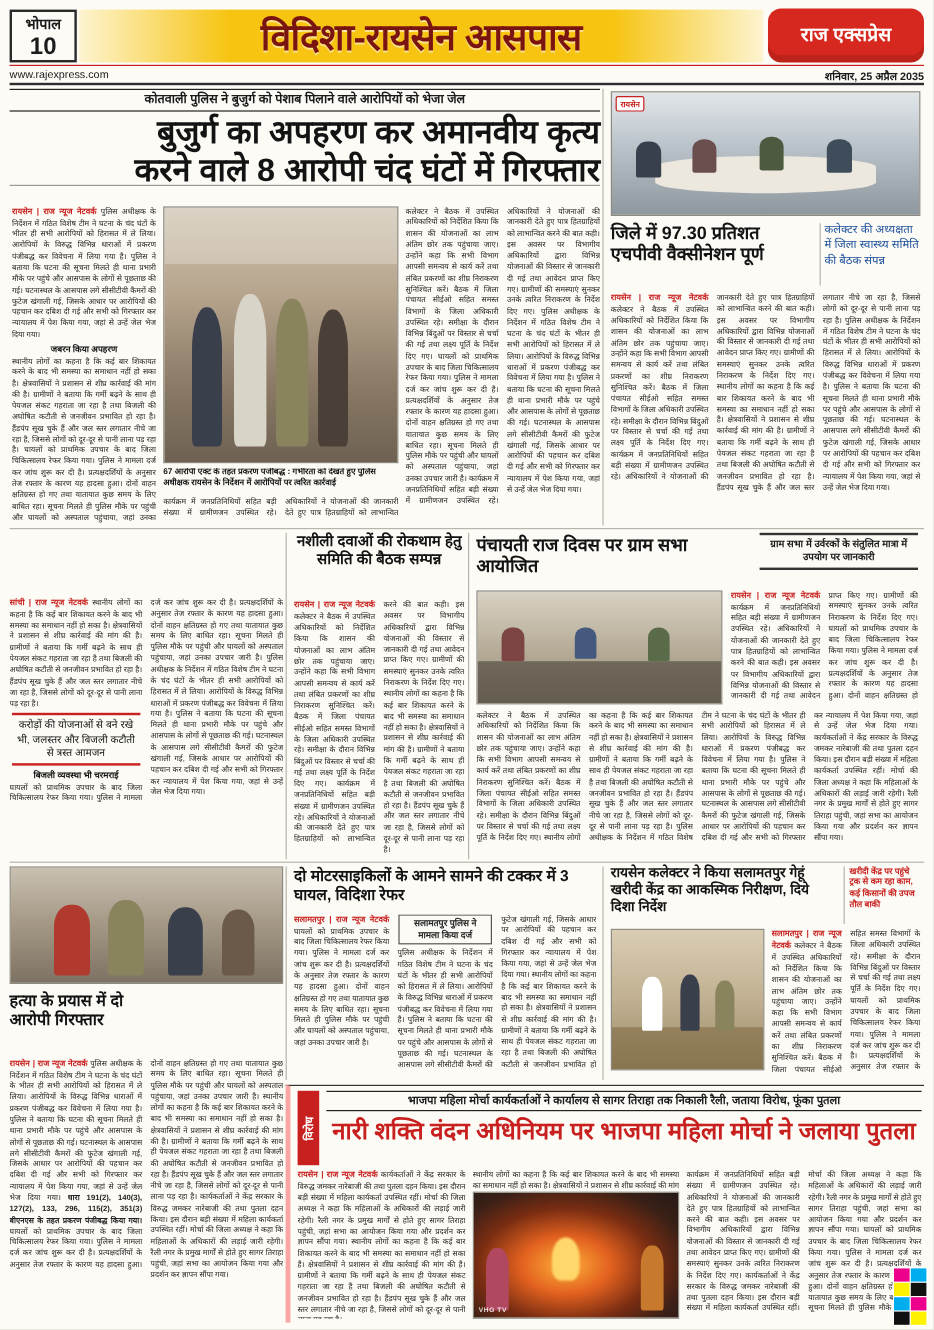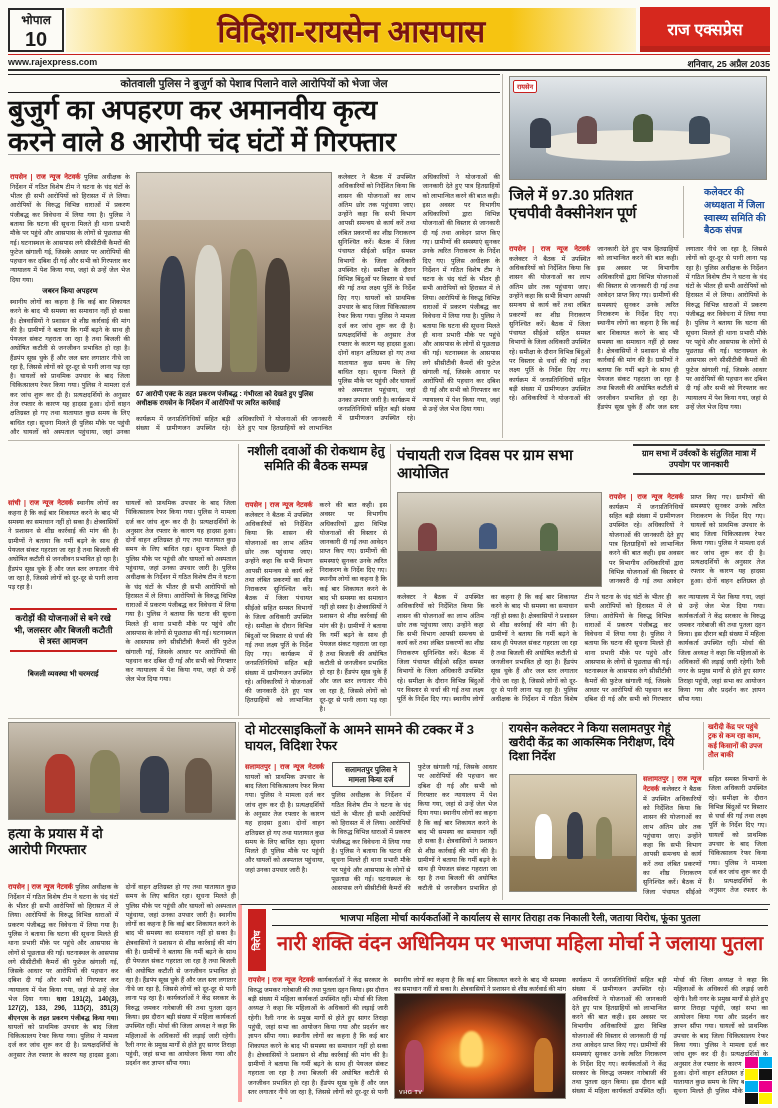--- a/index.html
+++ b/index.html
@@ -8,44 +8,44 @@
   .page{position:relative;width:778px;height:1108px;background:#fcfbf6;margin:0 auto;overflow:hidden;color:#1b1b1b}
   .abs{position:absolute}
 
   
   .ed-box{border:2px solid #2a2a2a;text-align:center;display:flex;flex-direction:column;justify-content:center;gap:1px}
   .ed-city{font-size:12px;font-weight:bold}
   .ed-num{font-size:20px;font-weight:bold;line-height:1}
   .masthead{display:flex;align-items:center;justify-content:center;
     background:linear-gradient(90deg,#fdf4d0 0%,var(--yellow,#f6c411) 22%,var(--yellow,#f6c411) 78%,#fdf4d0 100%)}
   .masthead h1{font-size:31px;font-weight:bold;color:var(--maroon,#7a1410);letter-spacing:-.5px;text-shadow:0 1px 0 rgba(255,255,255,.5)}
-  .brand{background:var(--logo_red,#d6281e);border-radius:0;display:flex;align-items:center;justify-content:center;
+  .brand{background:var(--logo_red,#d6281e);border-radius:11px;display:flex;align-items:center;justify-content:center;
     color:#fff;font-weight:bold;font-size:16px;box-shadow:inset 0 -6px 0 rgba(0,0,0,.12);text-align:center;line-height:1.1}
-  .site{font-size:9px;font-weight:bold}
+  .site{font-size:9px;font-weight:normal}
   .hdate{font-size:9px;font-weight:bold;text-align:right}
   .rule{background:#2e2e2e}
   .rule.red{background:var(--accent,#c8201e)}
   .rule.soft{background:#b9b5ab}
 
   
   .kicker{font-size:10.5px;font-weight:bold;text-align:center;border-top:1px solid #222;border-bottom:1px solid #222;
     padding:2px 4px;line-height:1.2}
   .dl{color:var(--accent,#c8201e);font-weight:bold;font-size:6.8px}
   .flow{font-size:6.4px;line-height:1.45;text-align:justify;color:#222;overflow:hidden}
   .flow .sub{display:block;text-align:center;font-size:7.2px;font-weight:bold;color:#111;margin:2px 0;line-height:1.25}
   .c2{column-count:2;column-gap:7px}
   .c3{column-count:3;column-gap:7px}
   .c4{column-count:4;column-gap:7px}
   .photo{position:absolute;border:1px solid #8d8a80;overflow:hidden}
   .pfig{position:absolute;bottom:6%;border-radius:45% 45% 10% 10%/30% 30% 6% 6%}
   .caption{font-size:6.9px;font-weight:bold;line-height:1.3;color:#111;overflow:hidden}
   .pullq{border-top:2px solid var(--accent,#c8201e);border-bottom:2px solid var(--accent,#c8201e);
-    display:block;margin:17px 2px;padding:3px 1px;text-align:center;font-size:8.6px;font-weight:bold;line-height:1.3;color:#151515;break-inside:avoid}
+    display:block;margin:3px 2px;padding:3px 1px;text-align:center;font-size:8.6px;font-weight:normal;line-height:1.3;color:#151515;break-inside:avoid}
   .boxnote{display:block;border:1px solid #555;margin:3px 1px;padding:2px;text-align:center;font-size:7.4px;font-weight:bold;line-height:1.3;break-inside:avoid}
-  .side-blue{color:var(--blue,#1d4f9c);font-weight:bold;font-size:9.5px;line-height:1.35;border-left:1px solid #b9b5ab;padding-left:20px}
+  .side-blue{color:var(--blue,#1d4f9c);font-weight:normal;font-size:9.5px;line-height:1.35;border-left:1px solid #b9b5ab;padding-left:3px}
   .side-red{color:var(--accent,#c8201e);font-weight:bold;font-size:7px;line-height:1.35;border-left:1px solid #b9b5ab;padding-left:4px}
   .side-framed{font-size:8.2px;font-weight:bold;text-align:center;line-height:1.3;border-top:2px solid #333;border-bottom:2px solid #333;padding:3px 2px}
   .red-cap{border:1px solid #777;color:var(--accent,#c8201e);font-weight:bold;font-size:8.2px;text-align:center;line-height:1.35;padding:3px;display:flex;align-items:center;justify-content:center}
   .h-story{font-weight:bold;color:#131313;line-height:1.2}
   .flag{background:var(--accent,#c8201e);display:flex;align-items:center;justify-content:center}
   .flag span{color:#fff;font-weight:bold;font-size:9.5px;transform:rotate(-90deg);white-space:nowrap}
   .wm{position:absolute;left:4px;bottom:3px;color:rgba(255,255,255,.85);font-size:5.5px;font-weight:bold;letter-spacing:.5px}
   .tag{position:absolute;left:3px;top:3px;background:#fff;color:var(--accent,#c8201e);font-size:6.5px;font-weight:bold;padding:1px 3px;border:1px solid var(--accent,#c8201e);border-radius:2px}
   .marks{display:grid;grid-template-columns:13px 13px;grid-auto-rows:11px;gap:1px;background:#fff;padding:1px}
   .marks i{display:block}
@@ -65,21 +65,21 @@
   <div class="abs brand" style="left:640px;top:7px;width:130px;height:45px">
     <span>राज एक्सप्रेस</span>
   </div>
   <div class="abs rule red" style="left:8px;top:54px;width:762px;height:1px"></div>
   <div class="abs site" style="left:8px;top:57px">www.rajexpress.com</div>
   <div class="abs hdate" style="left:560px;top:57px;width:210px">शनिवार, 25 अप्रैल 2035</div>
   <div class="abs rule" style="left:8px;top:69px;width:762px;height:2px"></div>
 
   <section class="abs" style="left:8px;top:74px;width:492px;height:364px">
     <div class="abs kicker" style="left:0;top:0;width:492px">कोतवाली पुलिस ने बुजुर्ग को पेशाब पिलाने वाले आरोपियों को भेजा जेल</div>
-    <h2 class="abs h-story" style="left:0;top:20px;width:492px;height:61px;font-size:27px;text-align:left;border-bottom:1px solid #999;padding-bottom:3px">
+    <h2 class="abs h-story" style="left:0;top:20px;width:492px;height:61px;font-size:27px;text-align:right;border-bottom:1px solid #999;padding-bottom:3px">
       <span>बुजुर्ग का अपहरण कर अमानवीय कृत्य</span><br>
       <span>करने वाले 8 आरोपी चंद घंटों में गिरफ्तार</span>
     </h2>
     <div class="abs flow" style="left:2px;top:98px;width:120px;height:264px">
       <span class="dl">रायसेन | राज न्यूज नेटवर्क</span>
       <span>पुलिस अधीक्षक के निर्देशन में गठित विशेष टीम ने घटना के चंद घंटों के भीतर ही सभी आरोपियों को हिरासत में ले लिया। आरोपियों के विरुद्ध विभिन्न धाराओं में प्रकरण पंजीबद्ध कर विवेचना में लिया गया है। पुलिस ने बताया कि घटना की सूचना मिलते ही थाना प्रभारी मौके पर पहुंचे और आसपास के लोगों से पूछताछ की गई। घटनास्थल के आसपास लगे सीसीटीवी कैमरों की फुटेज खंगाली गई, जिसके आधार पर आरोपियों की पहचान कर दबिश दी गई और सभी को गिरफ्तार कर न्यायालय में पेश किया गया, जहां से उन्हें जेल भेज दिया गया।</span>
       <strong class="sub">जबरन किया अपहरण</strong>
       <span>स्थानीय लोगों का कहना है कि कई बार शिकायत करने के बाद भी समस्या का समाधान नहीं हो सका है। क्षेत्रवासियों ने प्रशासन से शीघ्र कार्रवाई की मांग की है। ग्रामीणों ने बताया कि गर्मी बढ़ने के साथ ही पेयजल संकट गहराता जा रहा है तथा बिजली की अघोषित कटौती से जनजीवन प्रभावित हो रहा है। हैंडपंप सूख चुके हैं और जल स्तर लगातार नीचे जा रहा है, जिससे लोगों को दूर-दूर से पानी लाना पड़ रहा है।</span>
       <span>घायलों को प्राथमिक उपचार के बाद जिला चिकित्सालय रेफर किया गया। पुलिस ने मामला दर्ज कर जांच शुरू कर दी है। प्रत्यक्षदर्शियों के अनुसार तेज रफ्तार के कारण यह हादसा हुआ। दोनों वाहन क्षतिग्रस्त हो गए तथा यातायात कुछ समय के लिए बाधित रहा। सूचना मिलते ही पुलिस मौके पर पहुंची और घायलों को अस्पताल पहुंचाया, जहां उनका उपचार जारी है।</span>
     </div>

